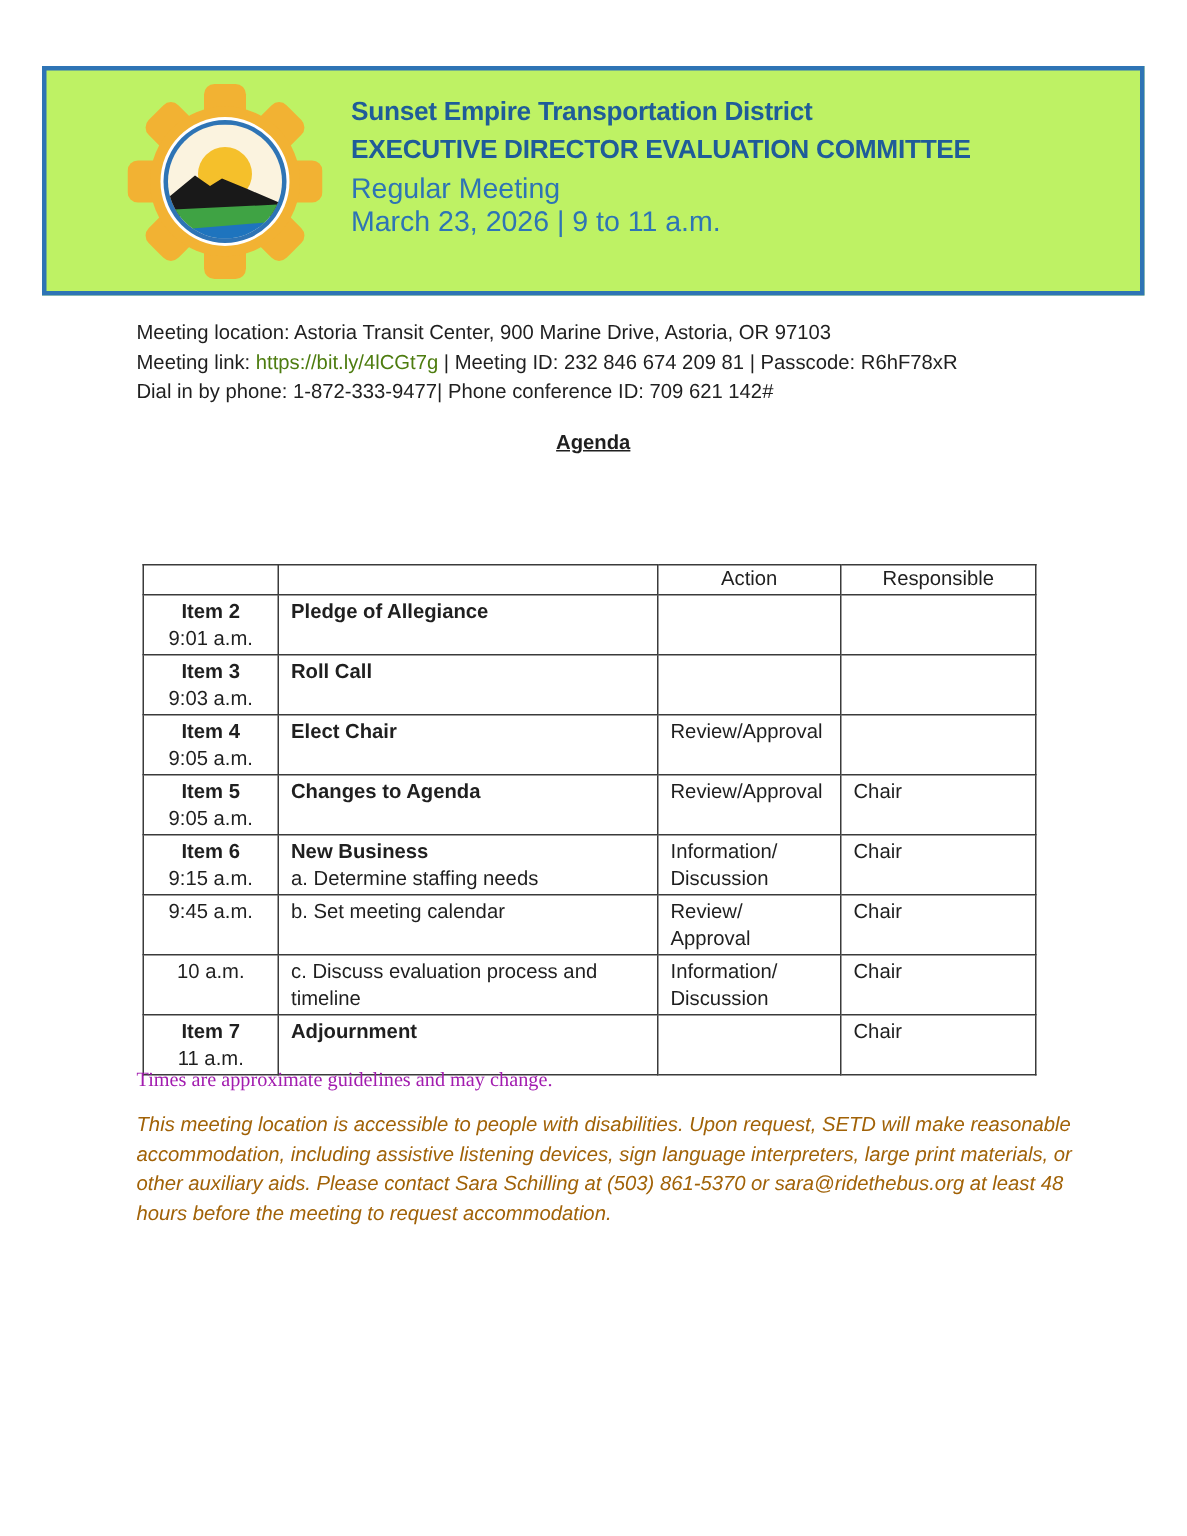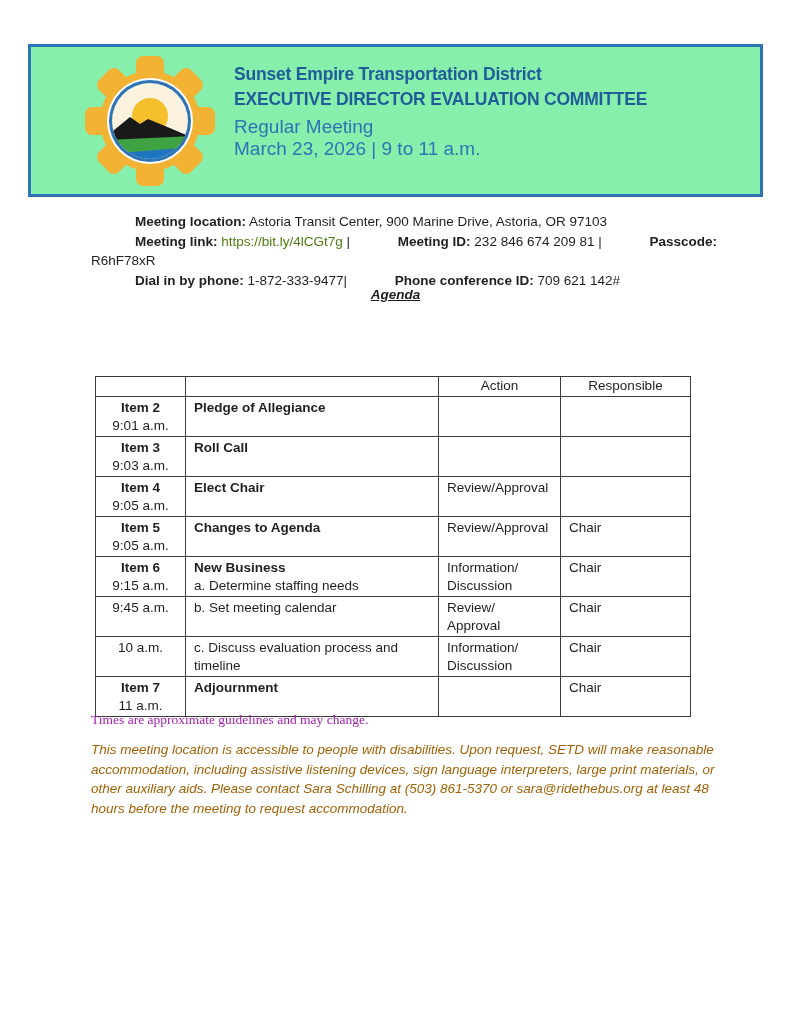--- a/index.html
+++ b/index.html
@@ -9,41 +9,41 @@
     background:#ffffff;
     font-family:"Liberation Sans",sans-serif;
     color:#212121;
     overflow:hidden;
   }
   
   .header-box{
     position:absolute;left:28px;top:44px;
     width:735px;height:153px;
     border:3px solid #2E74B5;
-    box-sizing:border-box;background:#86efac;
+    box-sizing:border-box;background:#bef264;
   }
   .logo{position:absolute;left:54px;top:9px;width:130px;height:130px;}
   .header-text{position:absolute;left:203px;top:15px;}
   .org,.committee{
     font-size:17.5px;font-weight:bold;color:#1F5C99;line-height:25px;
     letter-spacing:-0.2px;white-space:nowrap;
   }
   .mtype,.mdate{font-size:19px;color:#2E74B5;line-height:22px;white-space:nowrap;}
   .mtype{margin-top:4px;}
   
   .meeting-info{
     position:absolute;left:91px;top:212px;
     font-size:13.5px;line-height:19.5px;color:#1f1f1f;width:640px;
   }
-  .meeting-info b{font-weight:bold;margin-left:44px;}
+  .meeting-info b{font-weight:normal;}
   .link{color:#4d7c0f;cursor:pointer;}
   
   .agenda-heading{
     position:absolute;left:0;top:287px;width:791px;text-align:center;
-    font-size:13.5px;font-weight:bold;color:#1f1f1f;font-style:italic;
+    font-size:13.5px;font-weight:bold;color:#1f1f1f;
   }
   .agenda-heading span{text-decoration:underline;}
   
   .agenda-table{
     position:absolute;left:95px;top:336px;width:595px;
     border-collapse:collapse;table-layout:fixed;
     font-size:13.5px;color:#1f1f1f;margin-top:40px;
   }
   .agenda-table td,.agenda-table th{
     border:1px solid #3b3b3b;

